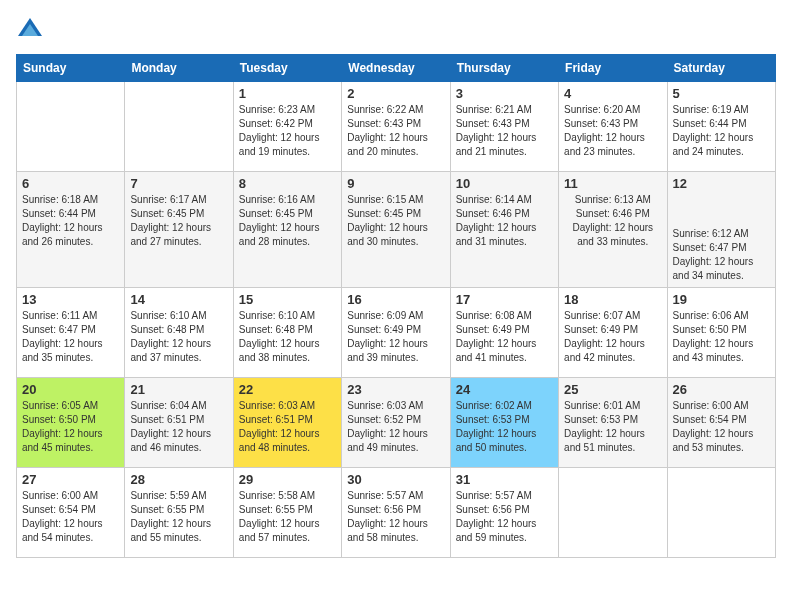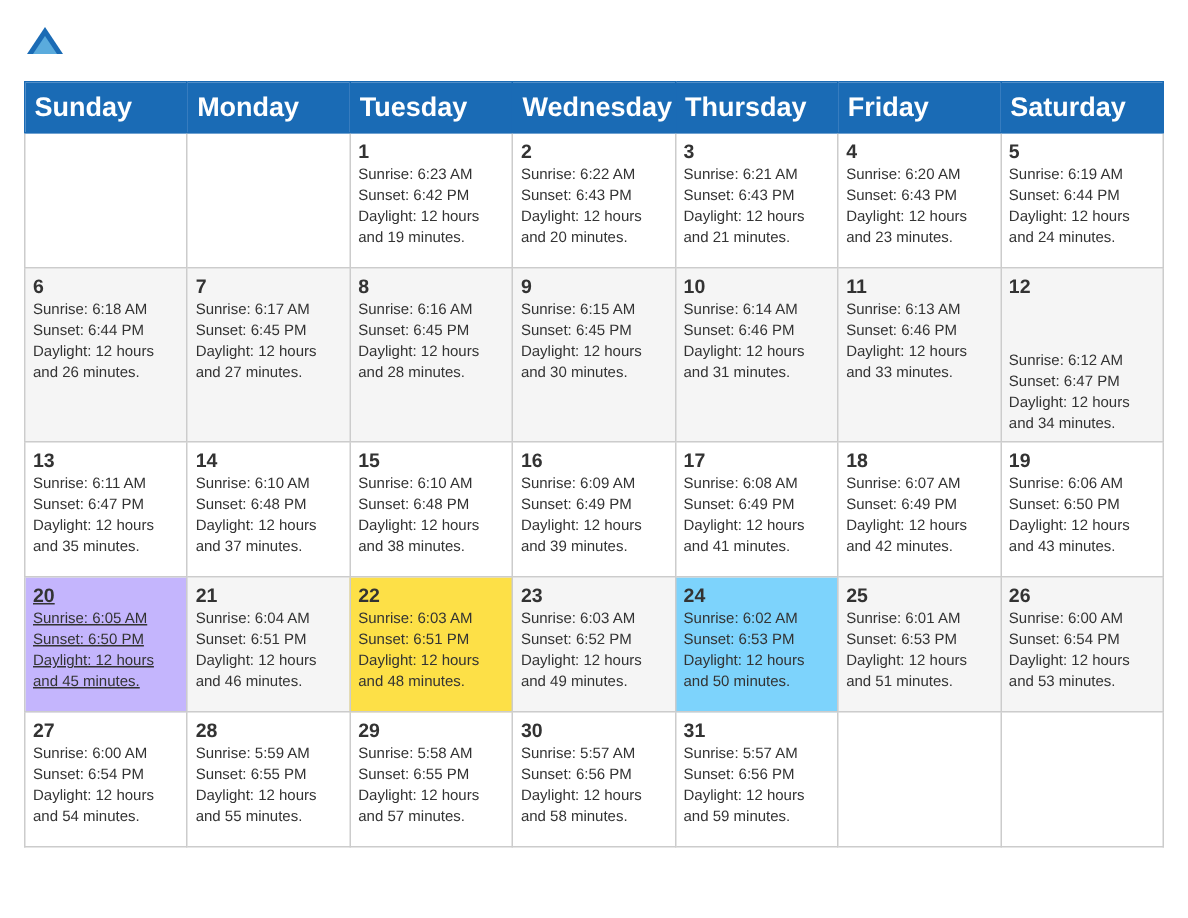--- a/index.html
+++ b/index.html
@@ -51,21 +51,21 @@
     .calendar {
       width: 100%;
       border-collapse: collapse;
       table-layout: fixed;
     }
     .calendar th {
       background-color: #1a6bb5;
       color: #fff;
       text-align: left;
       padding: 6px 6px;
-      font-size: 18px;
+      font-size: 12px;
       font-weight: bold;
       border: 1px solid #1a6bb5;
     }
     .calendar td {
       vertical-align: top;
       border: 1px solid #ccc;
       padding: 4px 5px;
       min-height: 80px;
       height: 90px;
       background: #fff;
@@ -183,21 +183,21 @@
 Daylight: 12 hours and 30 minutes.</div>
         </td>
         <td style="background: rgb(245, 245, 245);">
           <span class="day-number">10</span>
           <div class="day-info" style="white-space: pre-line;">Sunrise: 6:14 AM
 Sunset: 6:46 PM
 Daylight: 12 hours and 31 minutes.</div>
         </td>
         <td style="background: rgb(245, 245, 245); margin-left: 24px;">
           <span class="day-number">11</span>
-          <div class="day-info" style="white-space: pre-line;">Sunrise: 6:13 AM
+          <div class="day-info" style="white-space: pre-line; text-align: center;">Sunrise: 6:13 AM
 Sunset: 6:46 PM
 Daylight: 12 hours and 33 minutes.</div>
         </td>
         <td style="background: rgb(245, 245, 245);">
           <span class="day-number">12</span>
           <div class="day-info" style="white-space: pre-line; margin-top: 36px;">Sunrise: 6:12 AM
 Sunset: 6:47 PM
 Daylight: 12 hours and 34 minutes.</div>
         </td>
       </tr>
@@ -239,21 +239,21 @@
 Daylight: 12 hours and 42 minutes.</div>
         </td>
         <td>
           <span class="day-number">19</span>
           <div class="day-info" style="white-space: pre-line;">Sunrise: 6:06 AM
 Sunset: 6:50 PM
 Daylight: 12 hours and 43 minutes.</div>
         </td>
       </tr>
       <tr>
-        <td style="background: #c4b5fd; text-decoration: underline;">
+        <td style="background: #bef264;">
           <span class="day-number">20</span>
           <div class="day-info" style="white-space: pre-line;">Sunrise: 6:05 AM
 Sunset: 6:50 PM
 Daylight: 12 hours and 45 minutes.</div>
         </td>
         <td style="background: rgb(245, 245, 245);">
           <span class="day-number">21</span>
           <div class="day-info" style="white-space: pre-line;">Sunrise: 6:04 AM
 Sunset: 6:51 PM
 Daylight: 12 hours and 46 minutes.</div>

